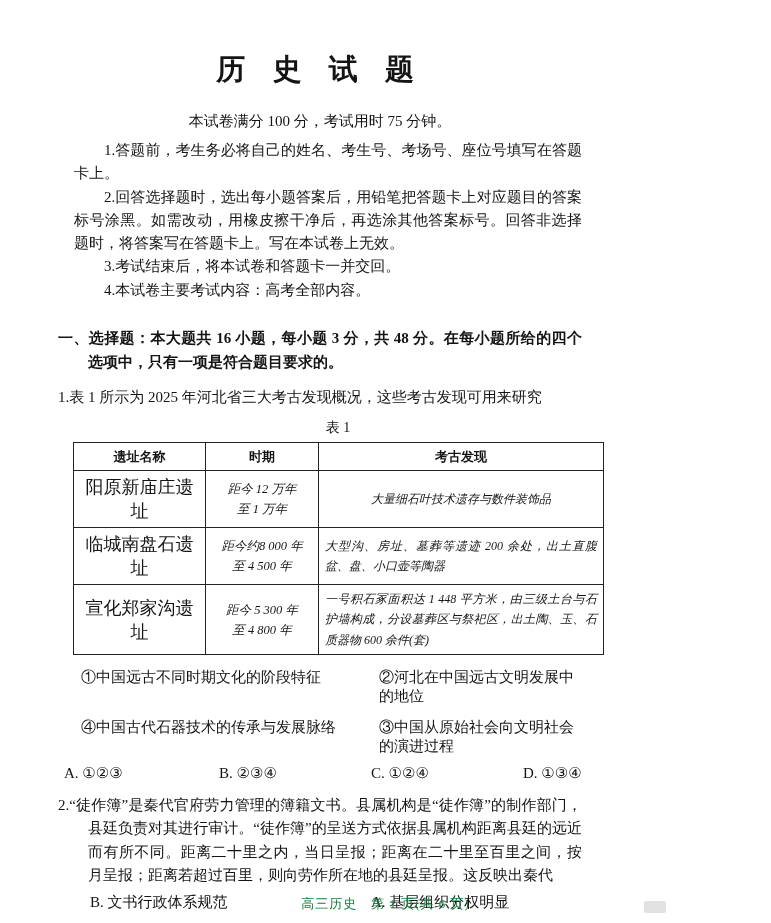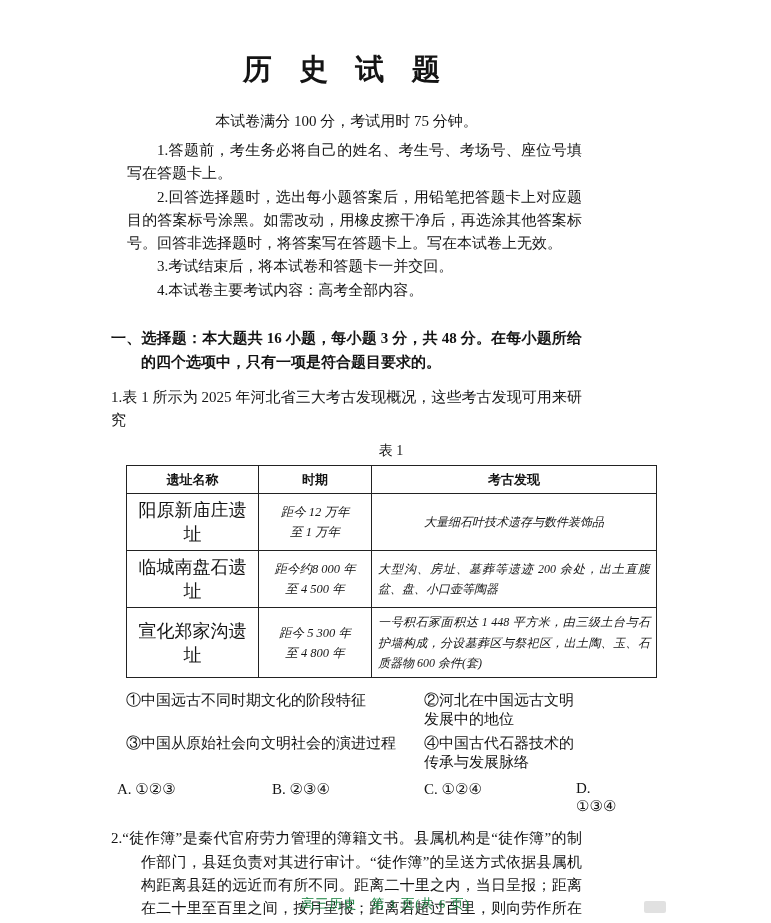--- a/index.html
+++ b/index.html
@@ -7,21 +7,21 @@
   body {
     width: 771px; height: 923px;
     background: #ffffff;
     font-family: "Liberation Serif", "DejaVu Serif", serif;
     color: #141414;
     overflow: hidden;
   }
   .page {
     position: relative;
     width: 694px; height: 923px;
-    padding: 50px 112px 0 111px;
+    padding: 50px 112px 0 58px;
   }
   .page-title {
     margin: 0;
     text-align: center;
     font-size: 29px;
     font-weight: bold;
     letter-spacing: 10px;
   }
   .subtitle {
     margin: 22px 0 8px;
@@ -75,22 +75,22 @@
   td.site { font-size: 18px; text-align: center; height: 44px; }
   td.period {
     font-size: 12.5px; font-style: italic;
     text-align: center; white-space: pre-line; line-height: 1.6;
   }
   td.finds { font-size: 12px; font-style: italic; line-height: 1.7; text-align: justify; }
   td.finds.center { text-align: center; }
   .num-options {
     display: grid;
     grid-template-columns: 298px auto;
-    row-gap: 5px;
-    margin: 13px 0 0 15px;
+    row-gap: 12px;
+    margin: 13px 0 0 23px;
     font-size: 15px;
   }
   .abcd-row {
     display: grid;
     grid-template-columns: 155px 152px 152px auto;
     margin: 8px 0 0 6px;
     font-size: 15px;
   }
   .choices-2col {
     display: grid;
@@ -172,22 +172,22 @@
 至 4 800 年</td>
             <td class="finds">一号积石冢面积达 1 448 平方米，由三级土台与石护墙构成，分设墓葬区与祭祀区，出土陶、玉、石质器物 600 余件(套)</td>
           </tr>
         </tbody>
       </table>
     </div>
 
     <div class="num-options">
       <span>①中国远古不同时期文化的阶段特征</span>
       <span>②河北在中国远古文明发展中的地位</span>
+      <span>④中国古代石器技术的传承与发展脉络</span>
       <span>③中国从原始社会向文明社会的演进过程</span>
-      <span>④中国古代石器技术的传承与发展脉络</span>
     </div>
 
     <div class="abcd-row">
       <span>A. ①②③</span>
       <span>B. ②③④</span>
       <span>C. ①②④</span>
       <span>D. ①③④</span>
     </div>
   </div>
 

